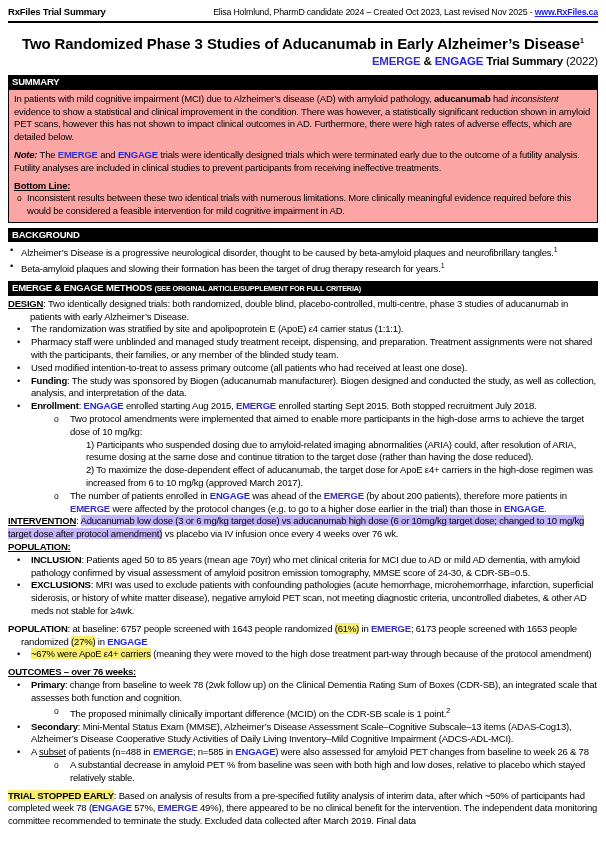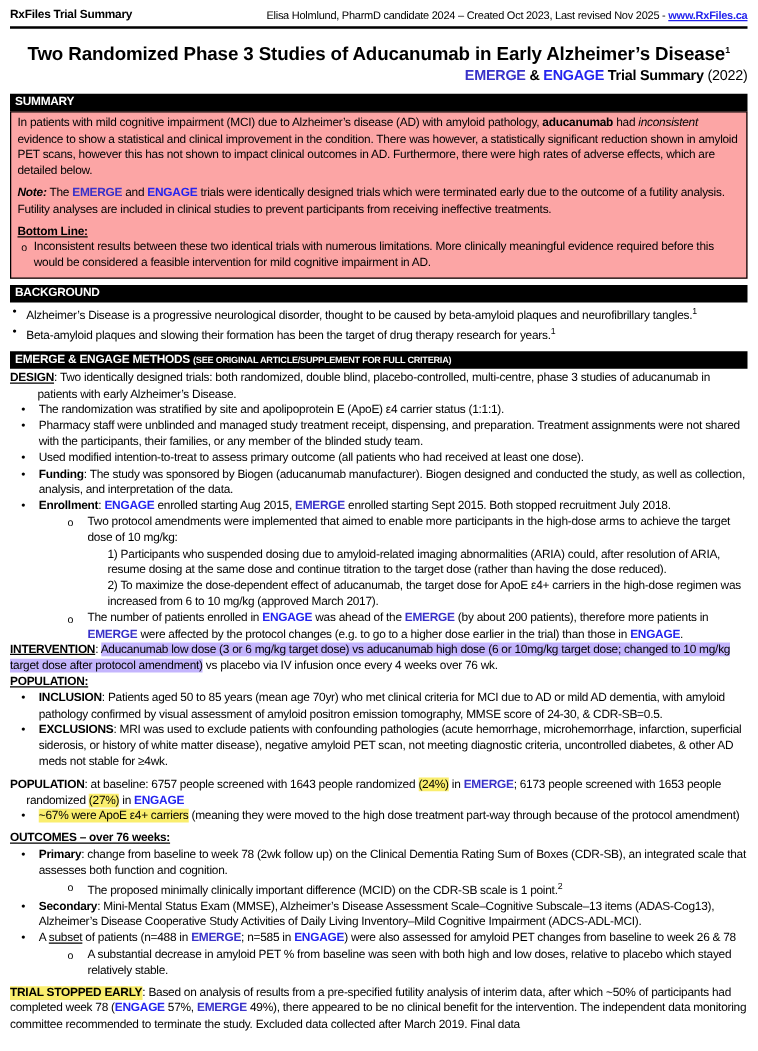--- a/index.html
+++ b/index.html
@@ -82,21 +82,21 @@
   <div class="li b1"><span class="b">Enrollment</span><span>: </span><span class="en">ENGAGE</span><span> enrolled starting Aug 2015, </span><span class="em">EMERGE</span><span> enrolled starting Sept 2015. Both stopped recruitment July 2018.</span></div>
   <div class="li o1"><span>Two protocol amendments were implemented that aimed to enable more participants in the high-dose arms to achieve the target dose of 10 mg/kg:</span></div>
   <div class="n1"><span>1) Participants who suspended dosing due to amyloid-related imaging abnormalities (ARIA) could, after resolution of ARIA, resume dosing at the same dose and continue titration to the target dose (rather than having the dose reduced).</span></div>
   <div class="n1"><span>2) To maximize the dose-dependent effect of aducanumab, the target dose for ApoE ε4+ carriers in the high-dose regimen was increased from 6 to 10 mg/kg (approved March 2017).</span></div>
   <div class="li o1"><span>The number of patients enrolled in </span><span class="en">ENGAGE</span><span> was ahead of the </span><span class="em">EMERGE</span><span> (by about 200 patients), therefore more patients in </span><span class="em">EMERGE</span><span> were affected by the protocol changes (e.g. to go to a higher dose earlier in the trial) than those in </span><span class="en">ENGAGE</span><span>.</span></div>
   <p class="p"><span class="b u">INTERVENTION</span><span>: </span><span class="hg">Aducanumab low dose (3 or 6 mg/kg target dose) vs aducanumab high dose (6 or 10mg/kg target dose; changed to 10 mg/kg target dose after protocol amendment)</span><span> vs placebo via IV infusion once every 4 weeks over 76 wk.</span></p>
 
   <p class="p b u">POPULATION:</p>
   <div class="li b1"><span class="b">INCLUSION</span><span>: Patients aged 50 to 85 years (mean age 70yr) who met clinical criteria for MCI due to AD or mild AD dementia, with amyloid pathology confirmed by visual assessment of amyloid positron emission tomography, MMSE score of 24-30, &amp; CDR-SB=0.5.</span></div>
   <div class="li b1"><span class="b">EXCLUSIONS</span><span>: MRI was used to exclude patients with confounding pathologies (acute hemorrhage, microhemorrhage, infarction, superficial siderosis, or history of white matter disease), negative amyloid PET scan, not meeting diagnostic criteria, uncontrolled diabetes, &amp; other AD meds not stable for ≥4wk.</span></div>
-  <p class="p mt hang-sm"><span class="b">POPULATION</span><span>: at baseline: 6757 people screened with 1643 people randomized </span><span class="hy">(24%)</span><span> in </span><span class="em">EMERGE</span><span>; 6173 people screened with 1653 people randomized </span><span class="hy">(27%)</span><span> in </span><span class="en">ENGAGE</span></p>
+  <p class="p mt hang-sm"><span class="b">POPULATION</span><span>: at baseline: 6757 people screened with 1643 people randomized </span><span class="hy">(61%)</span><span> in </span><span class="em">EMERGE</span><span>; 6173 people screened with 1653 people randomized </span><span class="hy">(27%)</span><span> in </span><span class="en">ENGAGE</span></p>
   <div class="li b1"><span class="hy">~67% were ApoE ε4+ carriers</span><span> (meaning they were moved to the high dose treatment part-way through because of the protocol amendment)</span></div>
 
   <p class="p mt b u">OUTCOMES – over 76 weeks:</p>
   <div class="li b1"><span class="b">Primary</span><span>: change from baseline to week 78 (2wk follow up) on the Clinical Dementia Rating Sum of Boxes (CDR-SB), an integrated scale that assesses both function and cognition.</span></div>
   <div class="li o1"><span>The proposed minimally clinically important difference (MCID) on the CDR-SB scale is 1 point.</span><span class="sup">2</span></div>
   <div class="li b1"><span class="b">Secondary</span><span>: Mini-Mental Status Exam (MMSE), Alzheimer’s Disease Assessment Scale–Cognitive Subscale–13 items (ADAS-Cog13), Alzheimer’s Disease Cooperative Study Activities of Daily Living Inventory–Mild Cognitive Impairment (ADCS-ADL-MCI).</span></div>
   <div class="li b1"><span>A </span><span class="u">subset</span><span> of patients (n=488 in </span><span class="em">EMERGE</span><span>; n=585 in </span><span class="en">ENGAGE</span><span>) were also assessed for amyloid PET changes from baseline to week 26 &amp; 78</span></div>
   <div class="li o1"><span>A substantial decrease in amyloid PET % from baseline was seen with both high and low doses, relative to placebo which stayed relatively stable.</span></div>
 
   <p class="p mt"><span class="b hy">TRIAL STOPPED EARLY</span><span>: Based on analysis of results from a pre-specified futility analysis of interim data, after which ~50% of participants had completed week 78 (</span><span class="en">ENGAGE</span><span> 57%, </span><span class="em">EMERGE</span><span> 49%), there appeared to be no clinical benefit for the intervention. The independent data monitoring committee recommended to terminate the study. Excluded data collected after March 2019. Final data</span></p>

